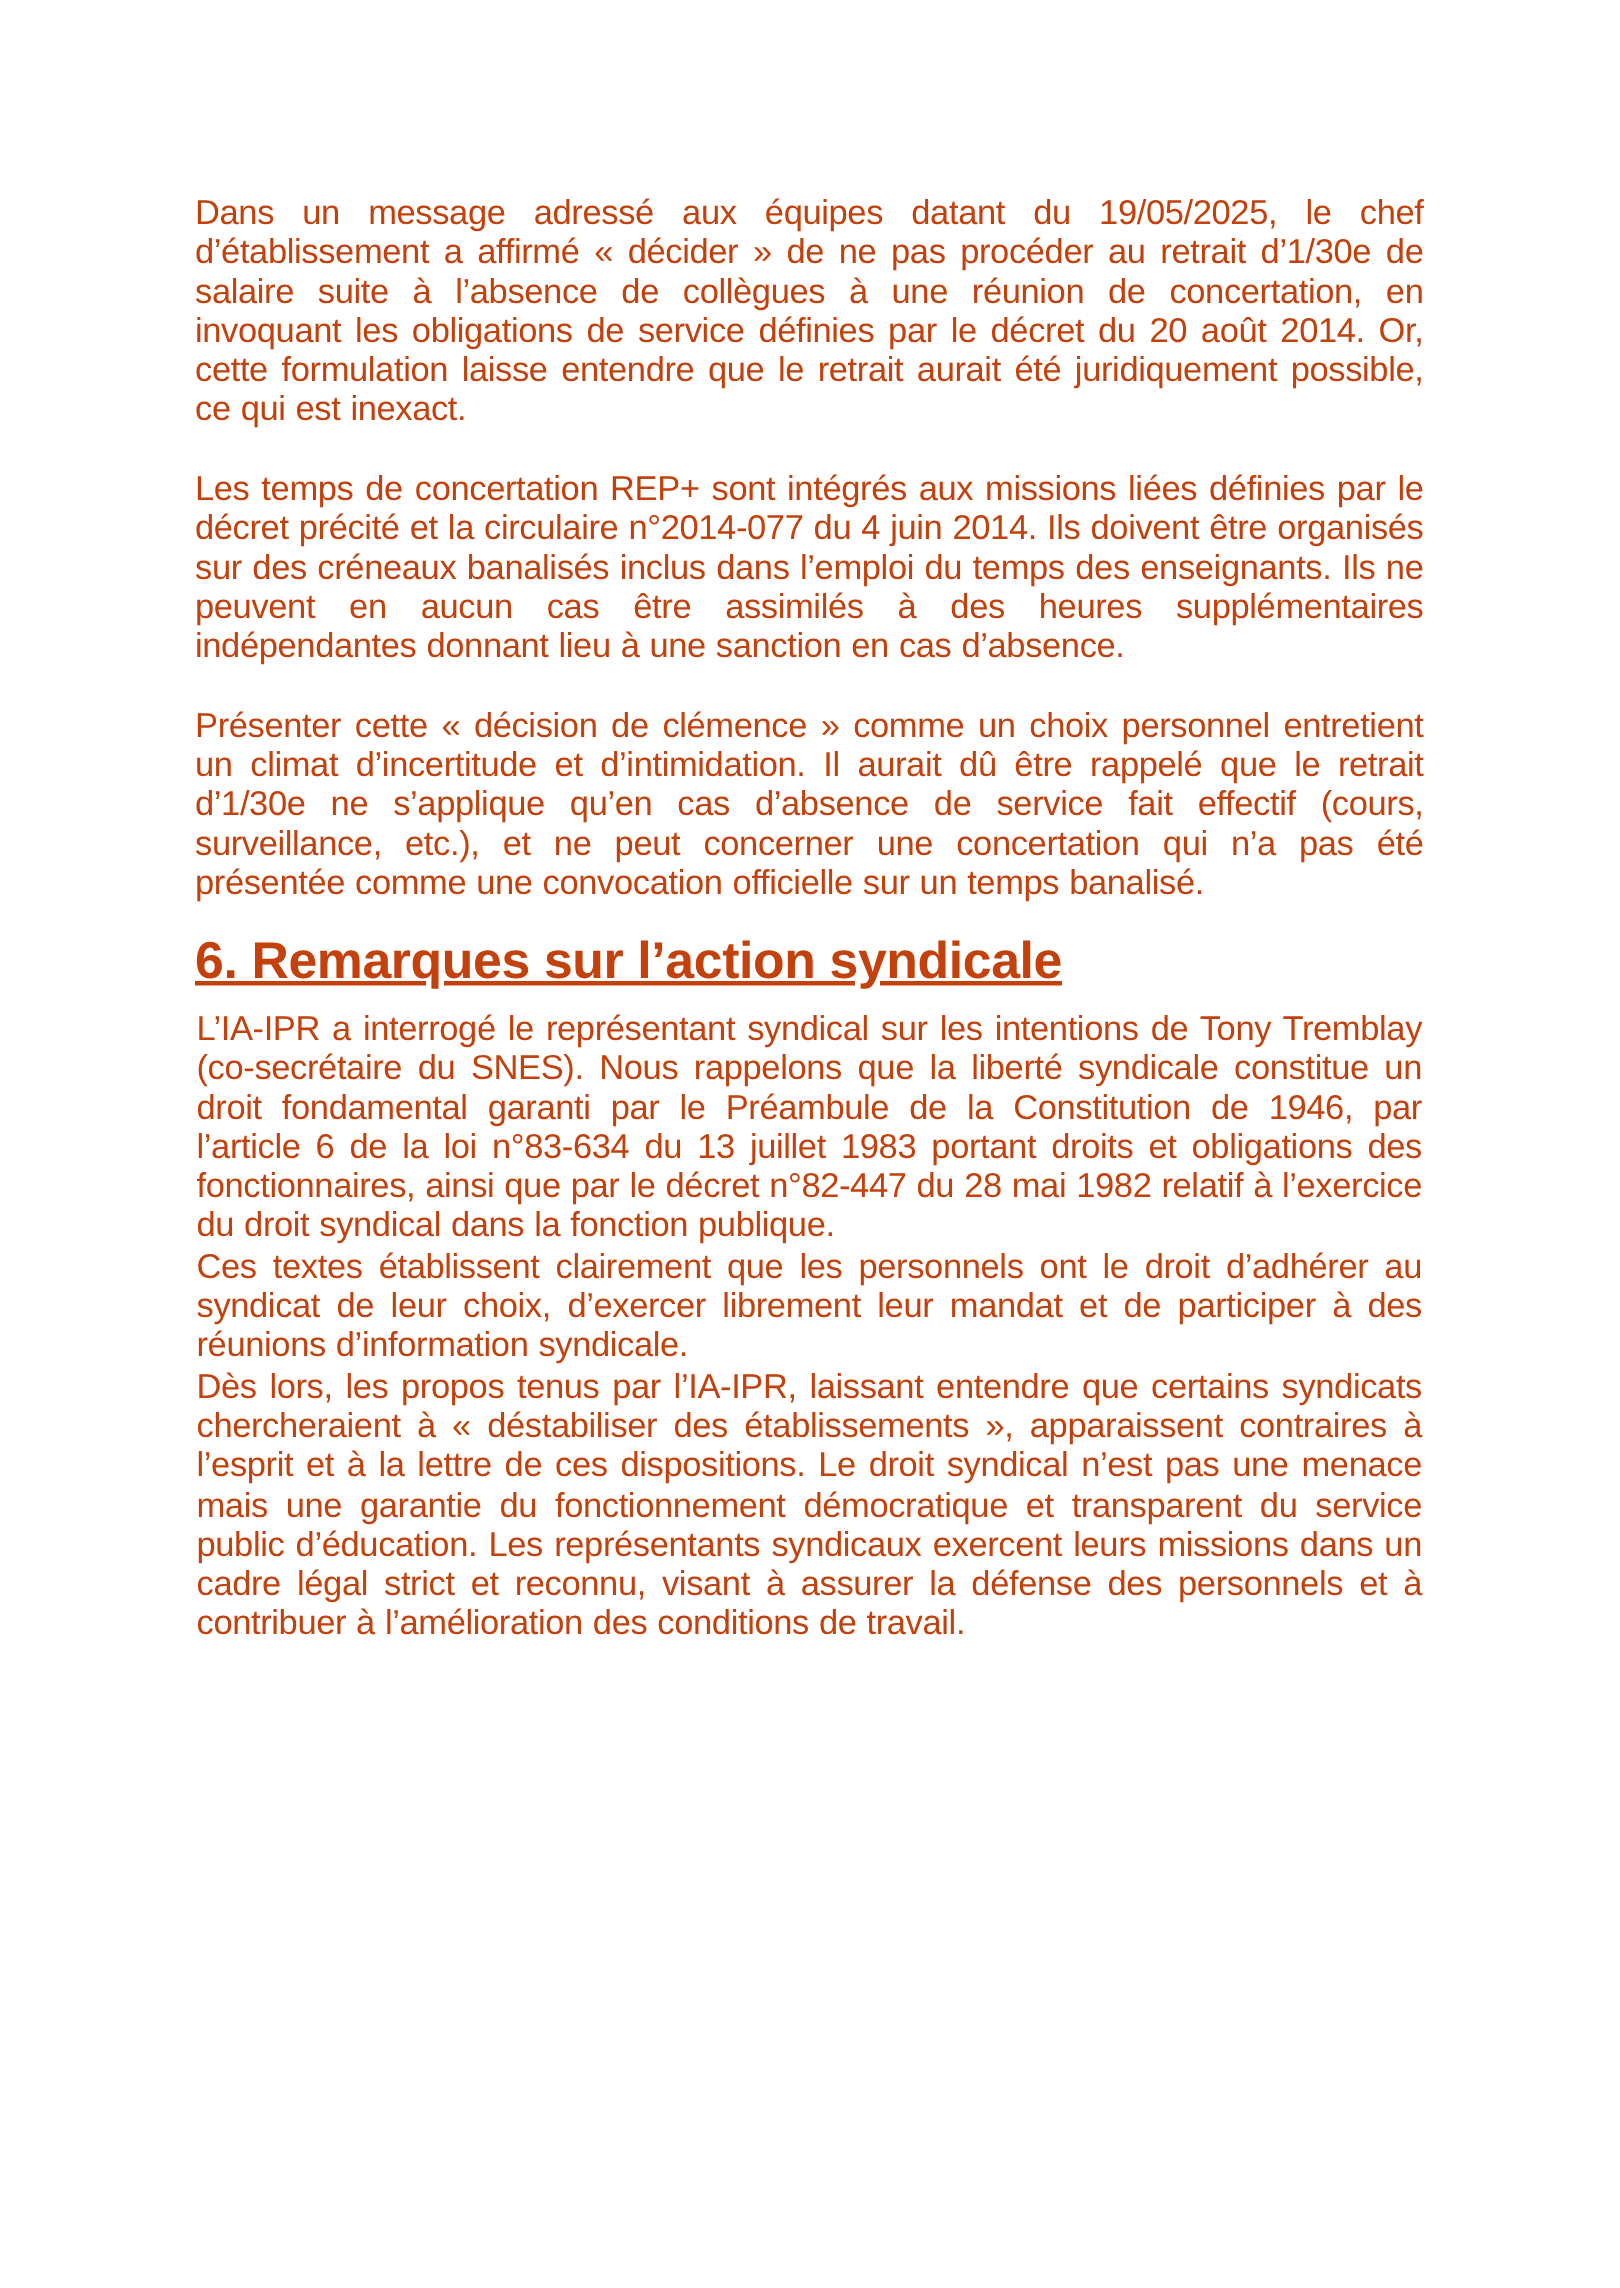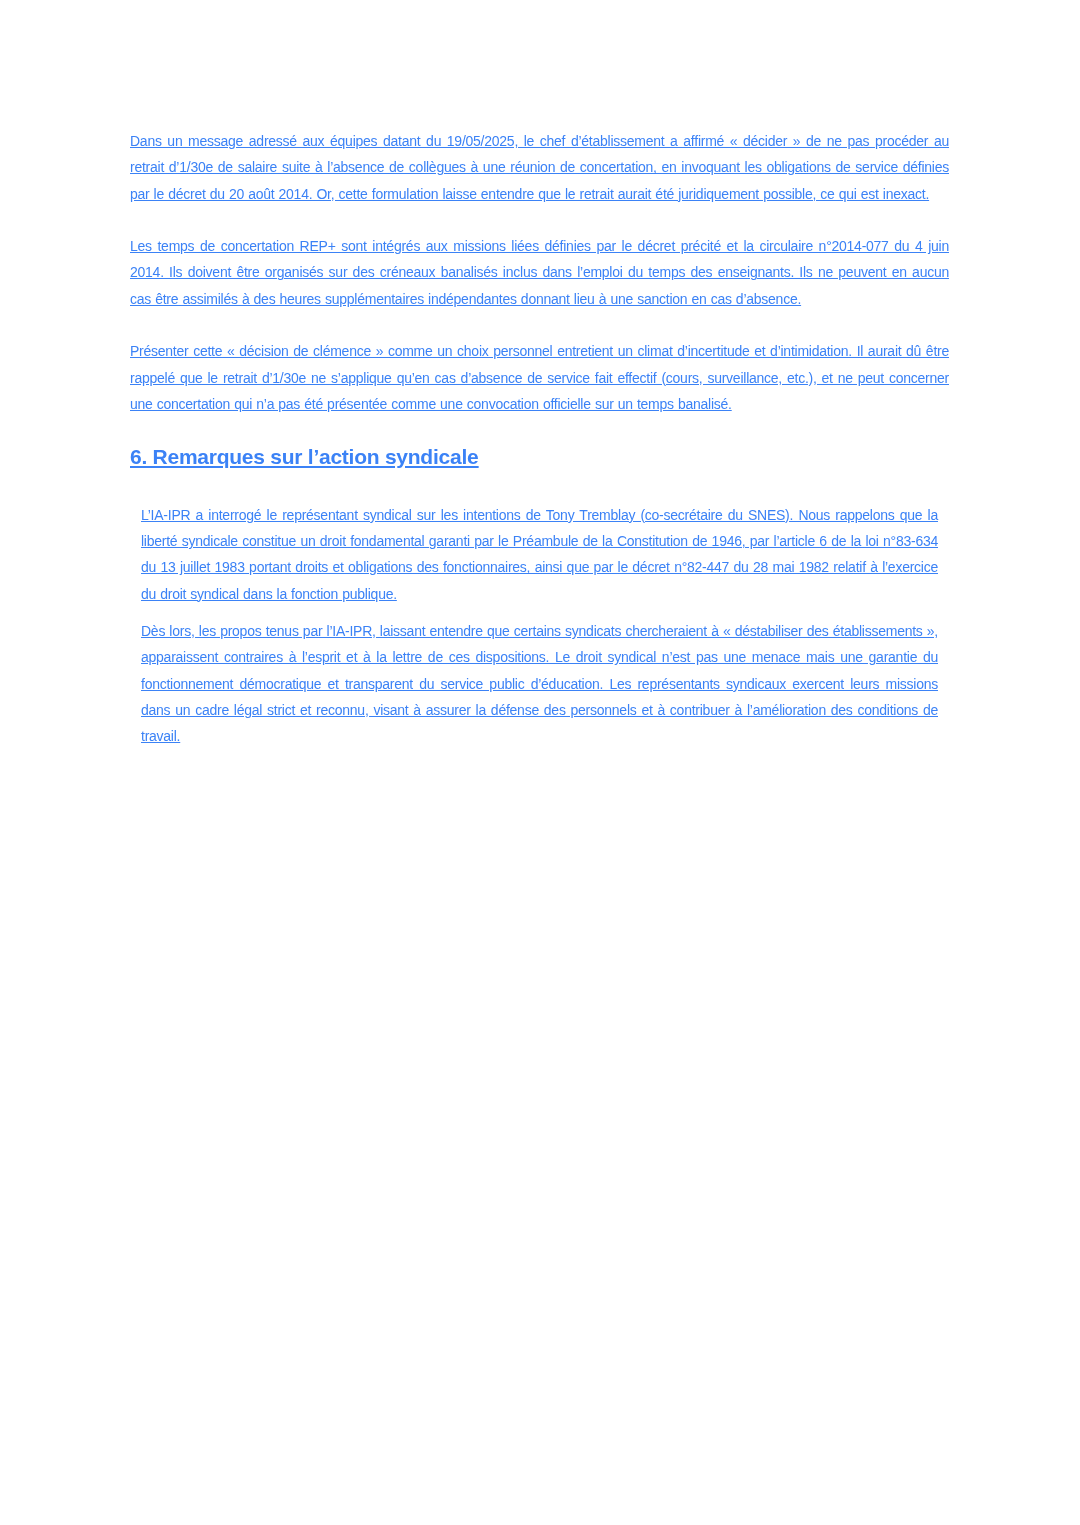--- a/index.html
+++ b/index.html
@@ -11,48 +11,48 @@
       width: 1080px;
       height: 1525px;
       position: relative;
       overflow: hidden;
     }
     .page {
       position: absolute;
       left: 130px;
       top: 128px;
       width: 819px;
-      color: #3b82f6;
+      color: #c2410c;
       font-family: "Liberation Sans", sans-serif;
-      font-size: 14px;
+      font-size: 23px;
       line-height: 26.3px;
-      text-decoration: underline;
     }
     .para {
       margin: 0 0 26.3px 0;
       text-align: justify;
       letter-spacing: -0.25px;
       word-spacing: 0.5px;
     }
     .para.tight {
-      margin: 11px;
+      margin: 1px;
     }
     .heading {
-      margin: 0 0 32px 0;
+      margin: 0 0 18px 0;
       font-weight: bold;
       text-decoration: underline;
       text-underline-offset: 2px;
       letter-spacing: -0.25px;
     }
   </style>
 </head>
 <body>
 
 <div class="page">
   <p class="para">Dans un message adressé aux équipes datant du 19/05/2025, le chef d’établissement a affirmé « décider » de ne pas procéder au retrait d’1/30e de salaire suite à l’absence de collègues à une réunion de concertation, en invoquant les obligations de service définies par le décret du 20 août 2014. Or, cette formulation laisse entendre que le retrait aurait été juridiquement possible, ce qui est inexact.</p>
   <p class="para">Les temps de concertation REP+ sont intégrés aux missions liées définies par le décret précité et la circulaire n°2014-077 du 4 juin 2014. Ils doivent être organisés sur des créneaux banalisés inclus dans l’emploi du temps des enseignants. Ils ne peuvent en aucun cas être assimilés à des heures supplémentaires indépendantes donnant lieu à une sanction en cas d’absence.</p>
   <p class="para">Présenter cette « décision de clémence » comme un choix personnel entretient un climat d’incertitude et d’intimidation. Il aurait dû être rappelé que le retrait d’1/30e ne s’applique qu’en cas d’absence de service fait effectif (cours, surveillance, etc.), et ne peut concerner une concertation qui n’a pas été présentée comme une convocation officielle sur un temps banalisé.</p>
 
   <h2 class="heading">6. Remarques sur l’action syndicale</h2>
 
   <p class="para tight">L’IA-IPR a interrogé le représentant syndical sur les intentions de Tony Tremblay (co-secrétaire du SNES). Nous rappelons que la liberté syndicale constitue un droit fondamental garanti par le Préambule de la Constitution de 1946, par l’article 6 de la loi n°83-634 du 13 juillet 1983 portant droits et obligations des fonctionnaires, ainsi que par le décret n°82-447 du 28 mai 1982 relatif à l’exercice du droit syndical dans la fonction publique.</p>
+  <p class="para tight">Ces textes établissent clairement que les personnels ont le droit d’adhérer au syndicat de leur choix, d’exercer librement leur mandat et de participer à des réunions d’information syndicale.</p>
   <p class="para tight">Dès lors, les propos tenus par l’IA-IPR, laissant entendre que certains syndicats chercheraient à « déstabiliser des établissements », apparaissent contraires à l’esprit et à la lettre de ces dispositions. Le droit syndical n’est pas une menace mais une garantie du fonctionnement démocratique et transparent du service public d’éducation. Les représentants syndicaux exercent leurs missions dans un cadre légal strict et reconnu, visant à assurer la défense des personnels et à contribuer à l’amélioration des conditions de travail.</p>
 </div>
 
 </body></html>

